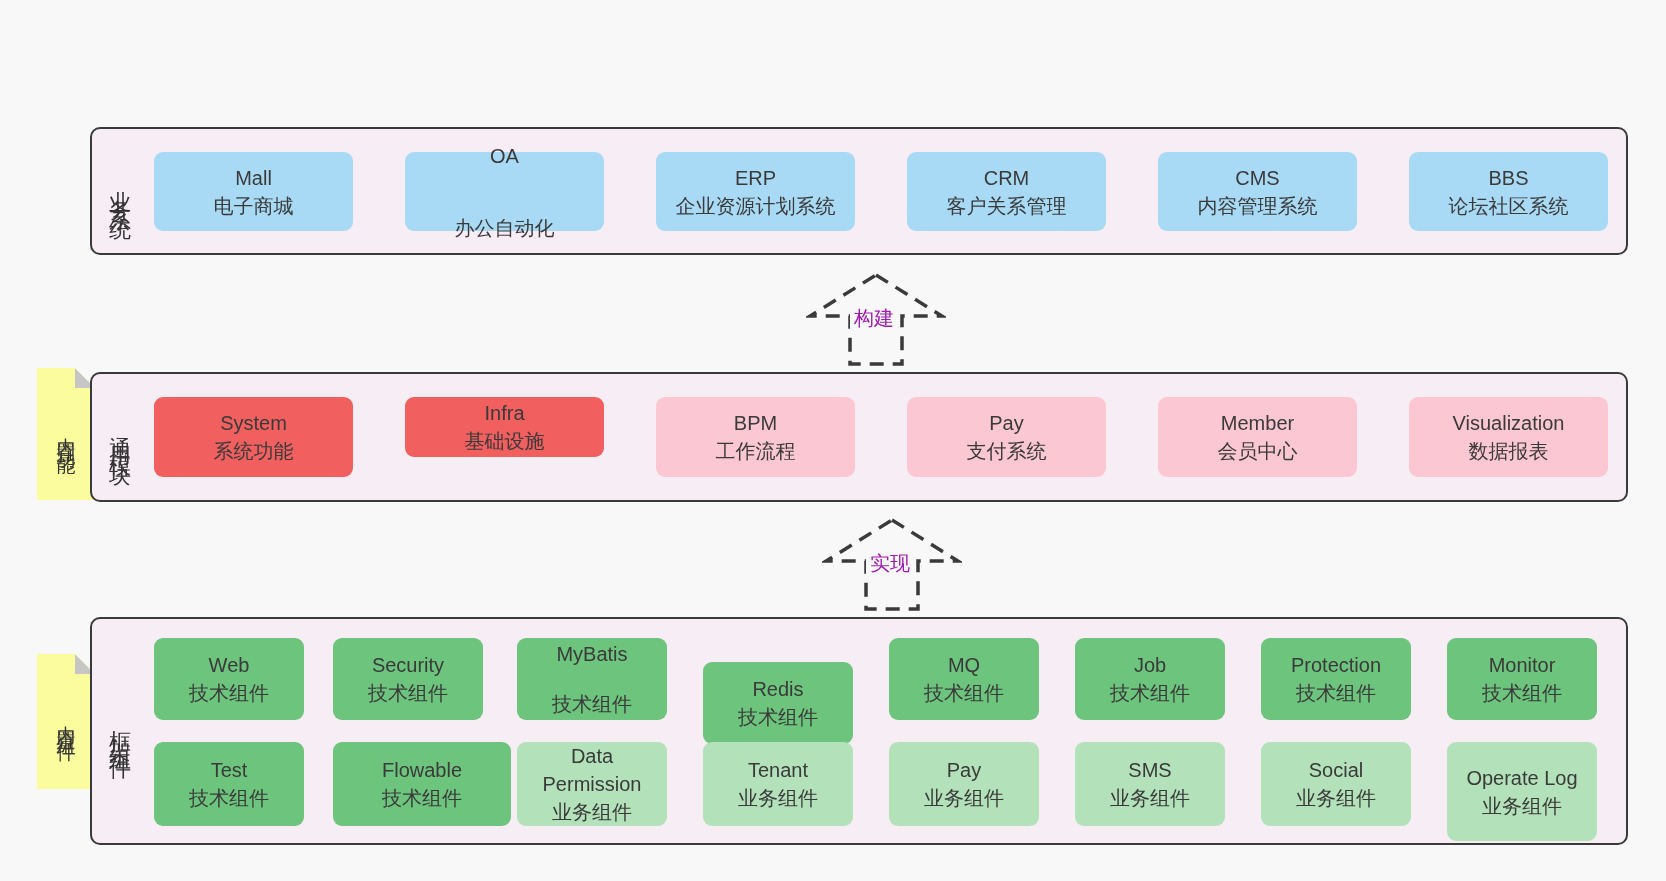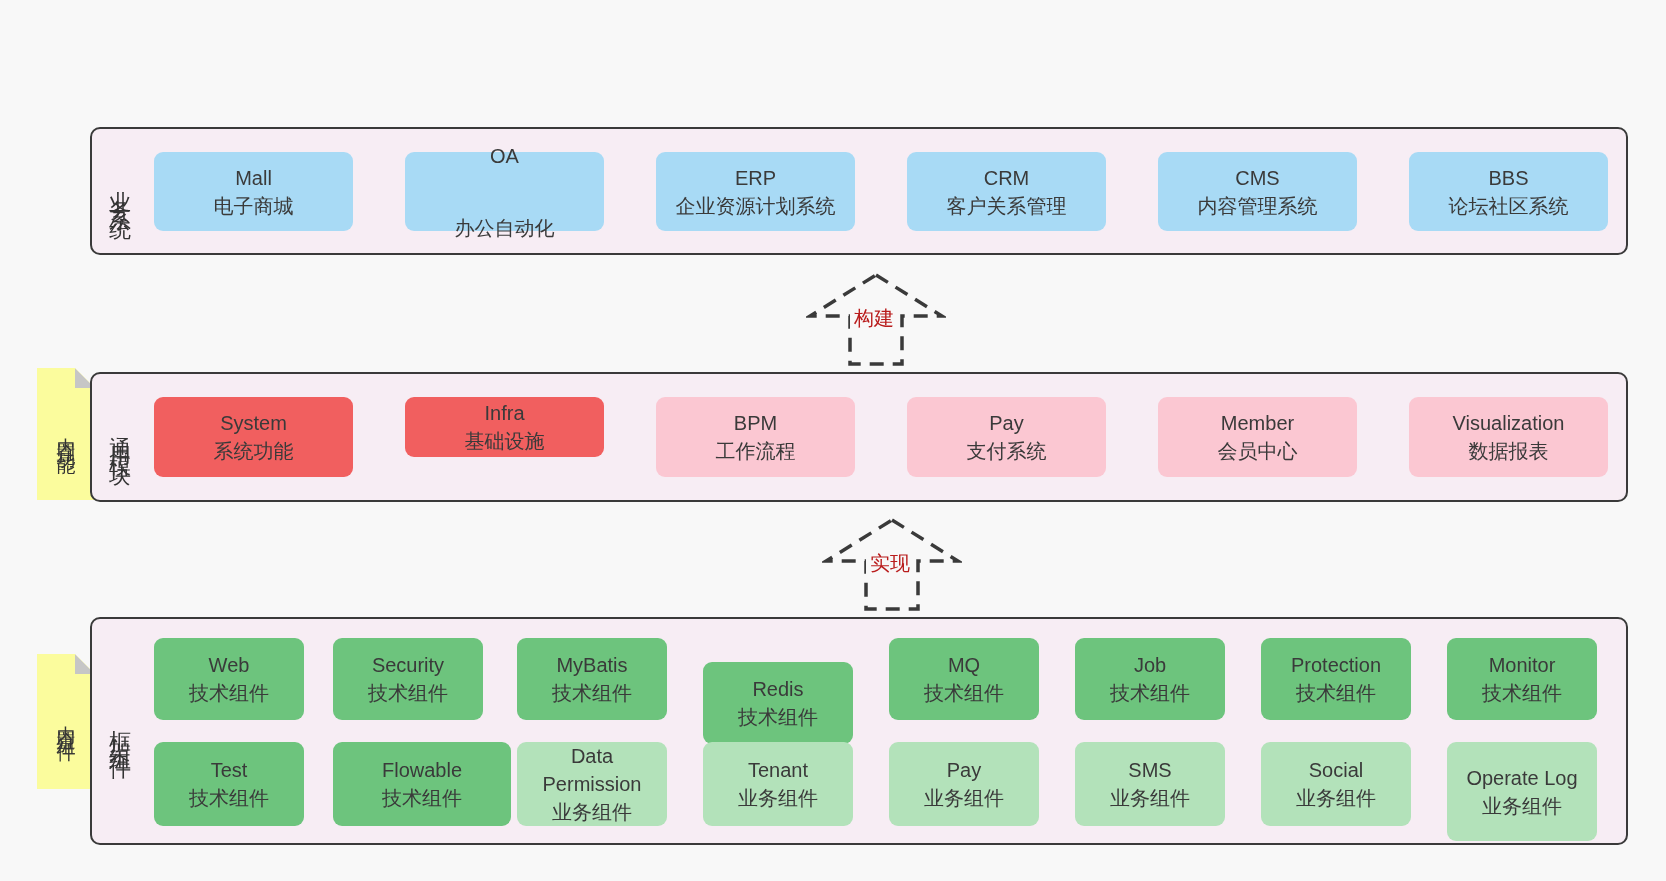--- a/index.html
+++ b/index.html
@@ -37,21 +37,21 @@
     clip-path:polygon(0 0, 100% 100%, 0 100%);
   }
   .note .note-text{
     position:absolute;left:50%;top:50%;transform:translate(-50%,-50%);
     writing-mode:vertical-rl;text-orientation:upright;
     font-size:19px;letter-spacing:6px;color:#333;white-space:nowrap;
   }
   .arrow{position:absolute;width:140px;height:97px;z-index:2;}
   .arrow svg{position:absolute;left:0;top:0;}
   .arrow-label{
-    position:absolute;left:44px;top:33px;font-size:20px;color:#b91c1c;
+    position:absolute;left:44px;top:33px;font-size:20px;color:#a21caf;
     background:#f8f8f8;padding:1px 4px;white-space:nowrap;
   }
 </style>
 </head>
 <body>
 
 <div id="stage">
 
   <div class="note" style="top:368px;height:132px;">
     <div class="fold"></div>
@@ -137,21 +137,21 @@
   </div>
 
   <div class="box green" style="left:154px;top:638px;width:150px;height:82px;">
     <div class="t">Web</div>
     <div class="s">技术组件</div>
   </div>
   <div class="box green" style="left:333px;top:638px;width:150px;height:82px;">
     <div class="t">Security</div>
     <div class="s">技术组件</div>
   </div>
-  <div class="box green" style="left:517px;top:638px;width:150px;height:82px;">
+  <div class="box green" style="left:517px;top:638px;width:150px;height:82px;justify-content:space-between;">
     <div class="t">MyBatis</div>
     <div class="s">技术组件</div>
   </div>
   <div class="box green" style="left:703px;top:638px;width:150px;height:82px;margin-top:24px;">
     <div class="t">Redis</div>
     <div class="s">技术组件</div>
   </div>
   <div class="box green" style="left:889px;top:638px;width:150px;height:82px;">
     <div class="t">MQ</div>
     <div class="s">技术组件</div>

